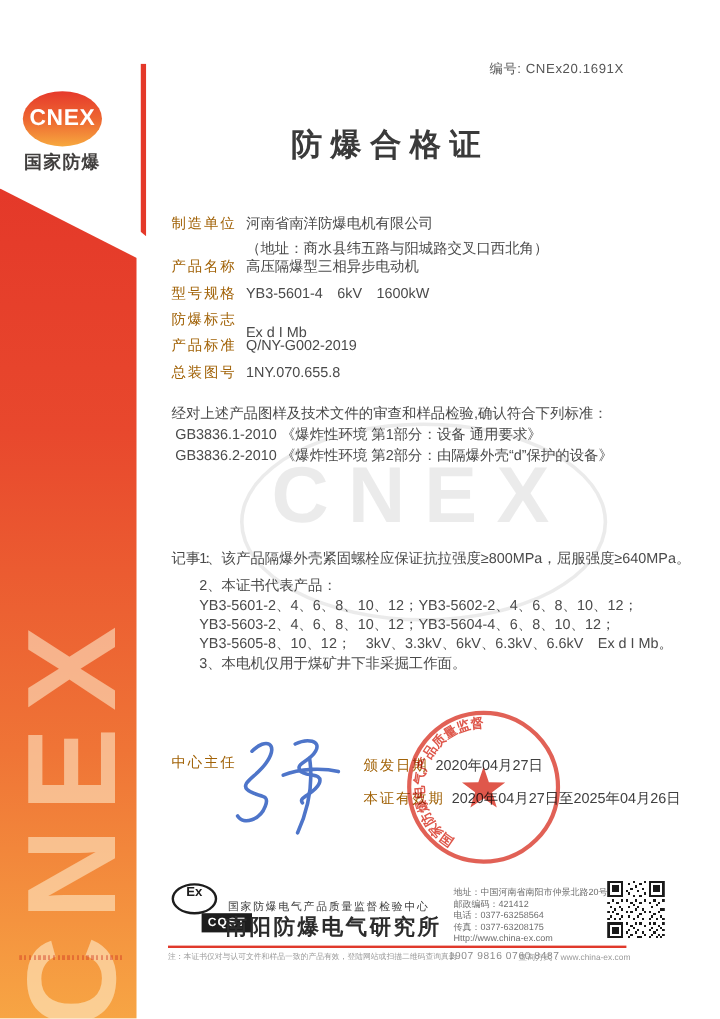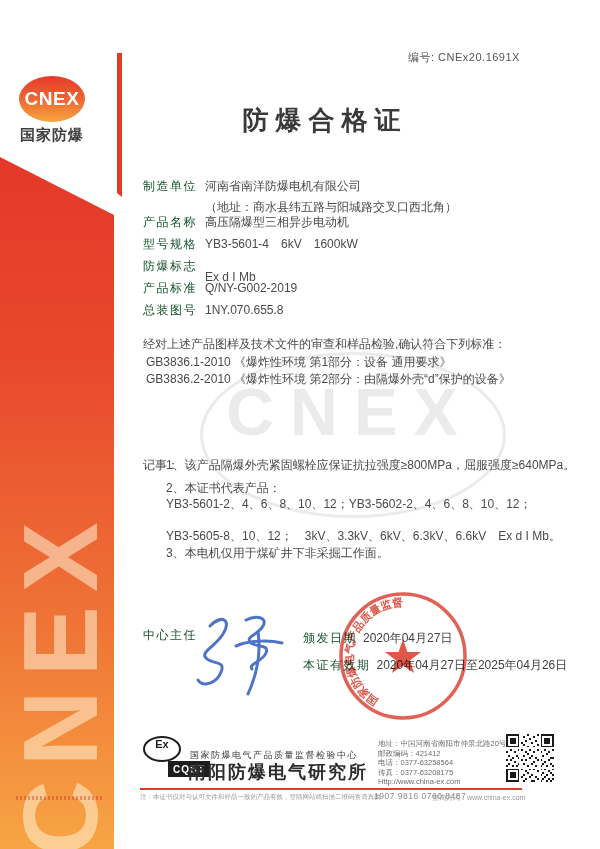--- a/index.html
+++ b/index.html
@@ -2,21 +2,21 @@
 <html><head>
 <meta charset="utf-8">
 <style>
   html,body{margin:0;padding:0;background:#ffffff;}
   #certificate{
     position:relative;width:600px;height:849px;background:#ffffff;overflow:hidden;
     font-family:"Liberation Sans","DejaVu Sans",sans-serif;color:#4a4a4a;
   }
   .abs{position:absolute;}
   .txt{font-size:12px;line-height:15px;white-space:nowrap;}
-  .lbl{letter-spacing:1.5px;color:#14532d;}
+  .lbl{letter-spacing:1.5px;color:#a16207;}
   
   .band{
     left:0;top:150px;width:114px;height:699px;
     background:linear-gradient(180deg,#e43829 0%,#e8482d 30%,#ef7436 68%,#f7a544 100%);
     clip-path:polygon(0 7px,100% 65px,100% 100%,0 100%);
   }
   .vwm{
     left:8px;top:856px;transform:rotate(-90deg);transform-origin:top left;
     font-size:105px;line-height:106px;font-weight:bold;letter-spacing:14px;
     color:rgba(255,243,214,0.55);white-space:nowrap;
@@ -97,20 +97,21 @@
   <div class="abs txt" style="left:205px;top:303px">1NY.070.655.8</div>
 
   <div class="abs txt" style="left:143px;top:337px">经对上述产品图样及技术文件的审查和样品检验,确认符合下列标准：</div>
   <div class="abs txt" style="left:146px;top:355px">GB3836.1-2010 《爆炸性环境 第1部分：设备 通用要求》</div>
   <div class="abs txt" style="left:146px;top:372px">GB3836.2-2010 《爆炸性环境 第2部分：由隔爆外壳“d”保护的设备》</div>
 
   <div class="abs txt" style="left:143px;top:458px">记事：</div>
   <div class="abs txt" style="left:166px;top:458px">1、该产品隔爆外壳紧固螺栓应保证抗拉强度≥800MPa，屈服强度≥640MPa。</div>
   <div class="abs txt" style="left:166px;top:481px">2、本证书代表产品：</div>
   <div class="abs txt" style="left:166px;top:497px">YB3-5601-2、4、6、8、10、12；YB3-5602-2、4、6、8、10、12；</div>
+  <div class="abs txt" style="left:166px;top:513px">YB3-5603-2、4、6、8、10、12；YB3-5604-4、6、8、10、12；</div>
   <div class="abs txt" style="left:166px;top:529px">YB3-5605-8、10、12；　3kV、3.3kV、6kV、6.3kV、6.6kV　Ex d I Mb。</div>
   <div class="abs txt" style="left:166px;top:546px">3、本电机仅用于煤矿井下非采掘工作面。</div>
 
   <div class="abs txt lbl" style="left:143px;top:628px">中心主任</div>
 
   <svg class="abs" style="left:190px;top:610px" width="100" height="88" viewBox="0 0 100 88">
     <g fill="none" stroke="#3b66c4" stroke-width="3" stroke-linecap="round" opacity="0.9">
       <path d="M20 16 C32 4 42 10 33 24 C25 37 10 42 16 48 C23 55 36 50 31 62 C27 73 13 78 8 70"></path>
       <path d="M46 36 C60 30 80 30 92 33"></path>
       <path d="M56 10 C66 5 78 7 73 16 C68 25 56 26 60 32 C64 38 80 33 76 43 C72 52 58 54 62 59"></path>

